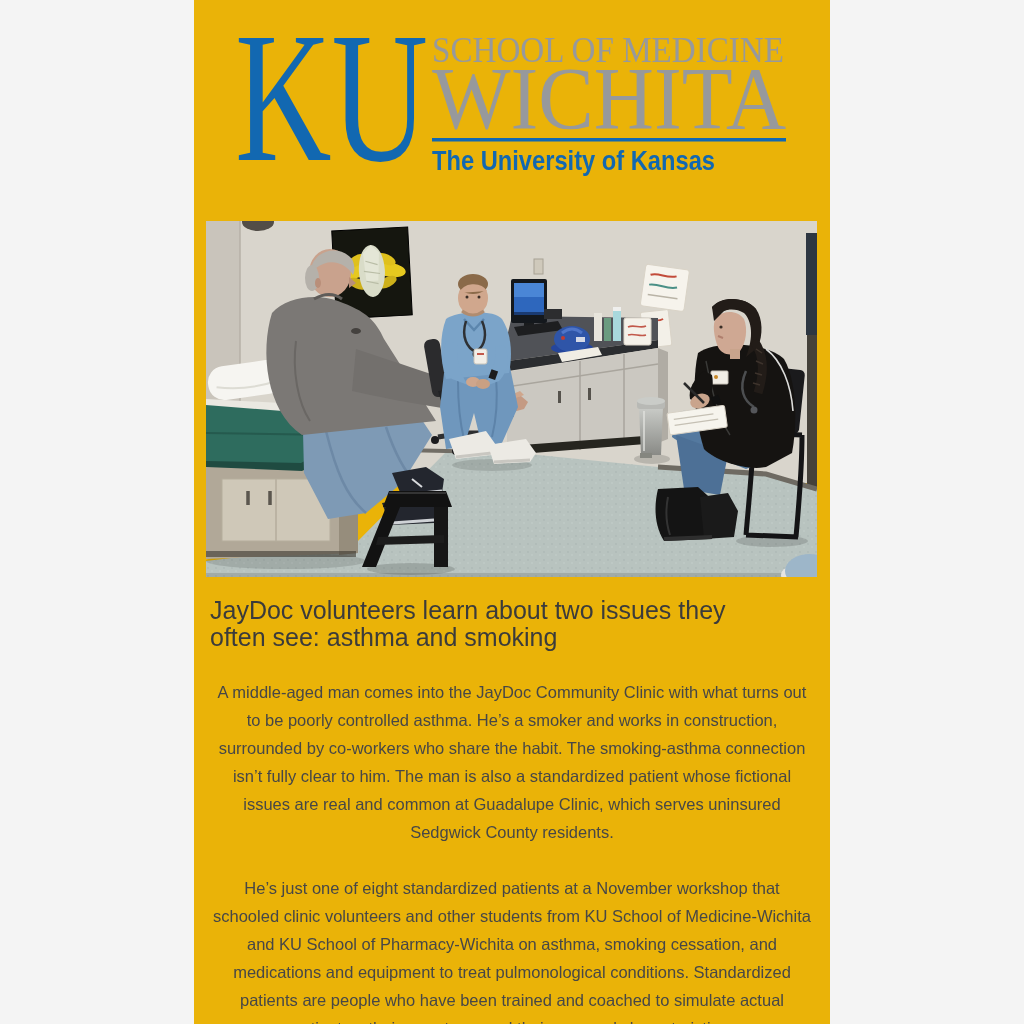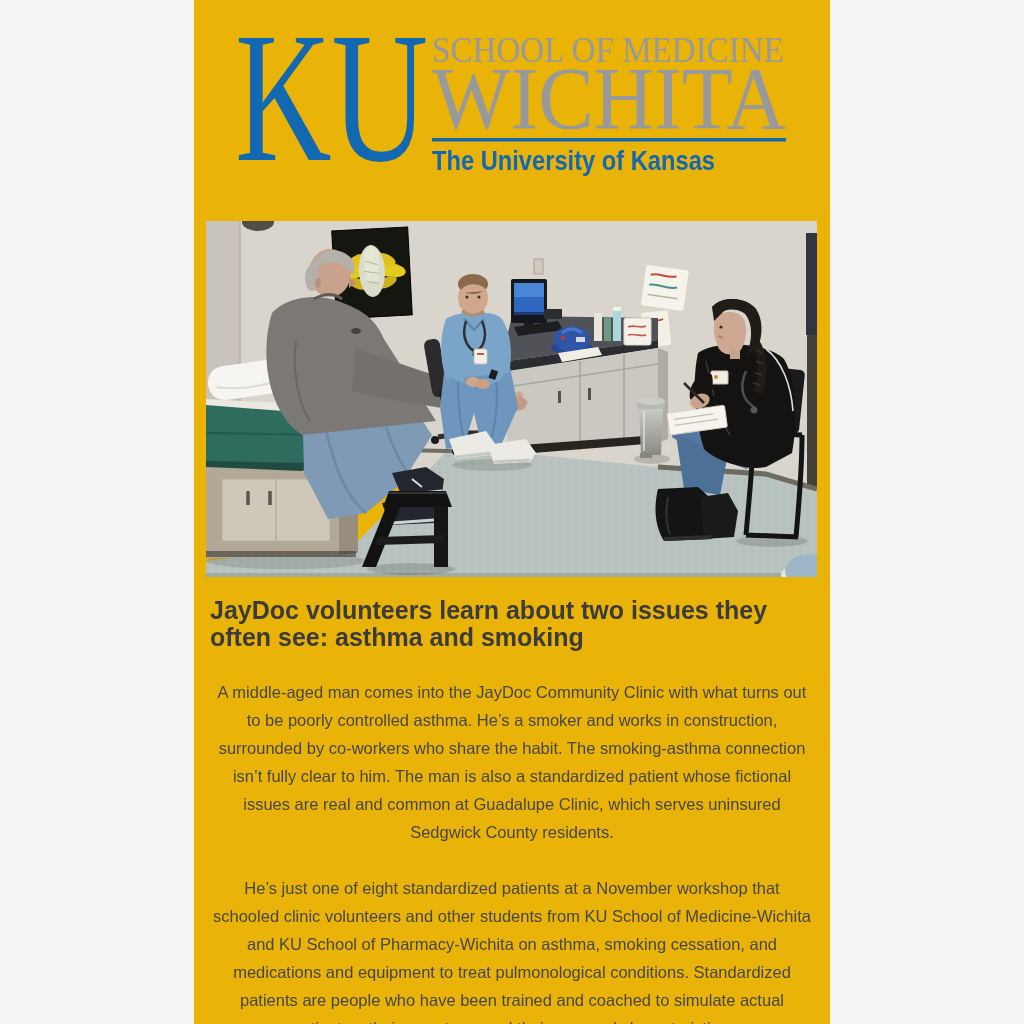--- a/index.html
+++ b/index.html
@@ -12,21 +12,21 @@
     width:636px;height:1024px;margin:0 auto;background:#eab308;
     overflow:hidden;box-sizing:border-box;
   }
   .masthead{padding-top:38px;display:flex;justify-content:center;}
   .logo-svg{display:block;}
   .photo-figure{margin:41px 12px 0 12px;width:611px;height:356px;line-height:0;}
   .photo-figure svg{display:block;}
   .content{padding:0 16px;}
   h1.headline{
     margin:20px 0 0 0;max-width:572px;
-    font-size:25px;line-height:26.5px;font-weight:bold;color:#3b3b3b;
+    font-size:25px;line-height:26.5px;font-weight:normal;color:#3b3b3b;
     letter-spacing:0;
   }
   p.body-par{
     margin:28px 0 0 0;max-width:604px;
     font-size:16.5px;line-height:28px;color:#474747;text-align:center;
   }
 </style>
 </head>
 <body>
 

